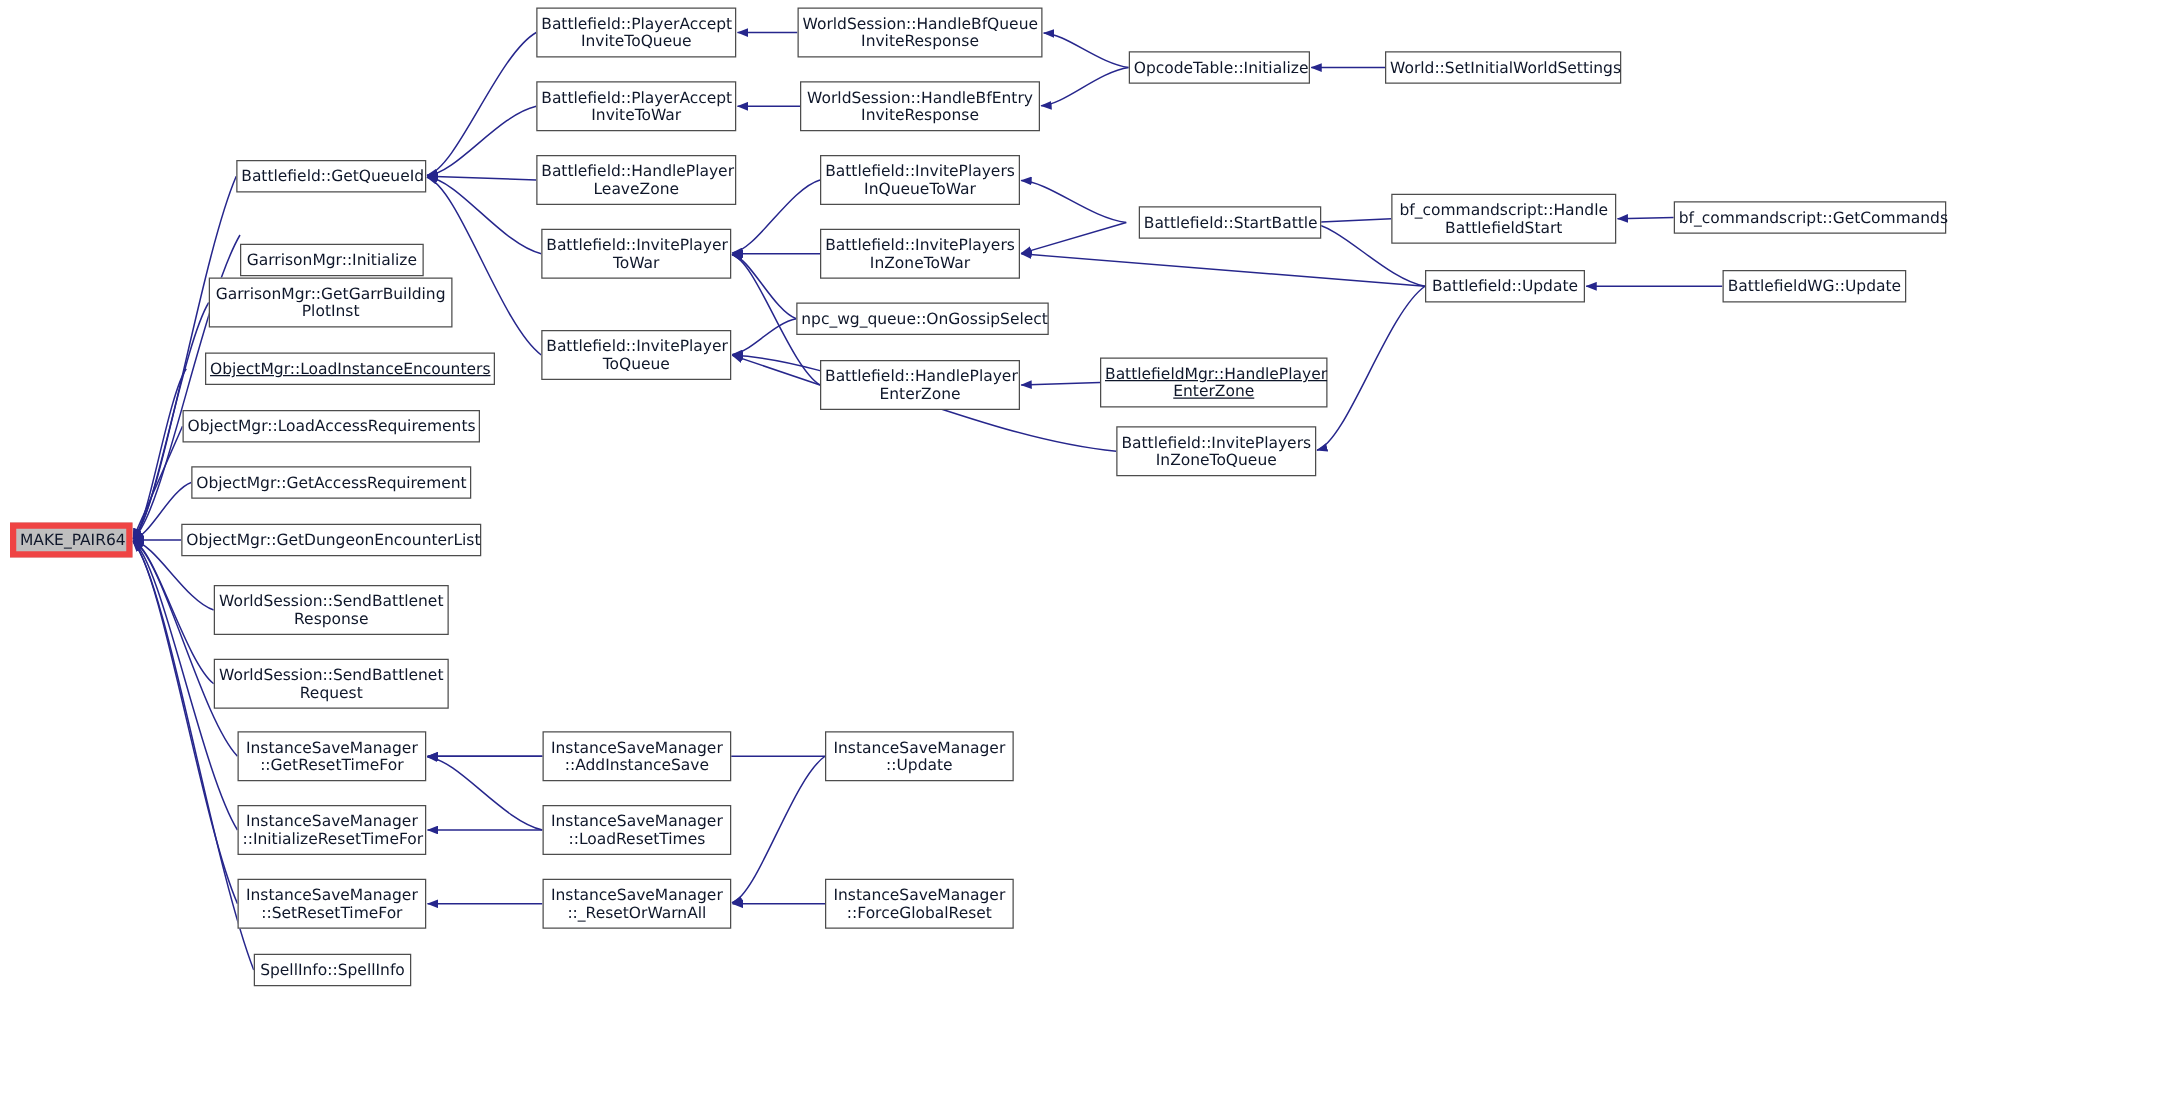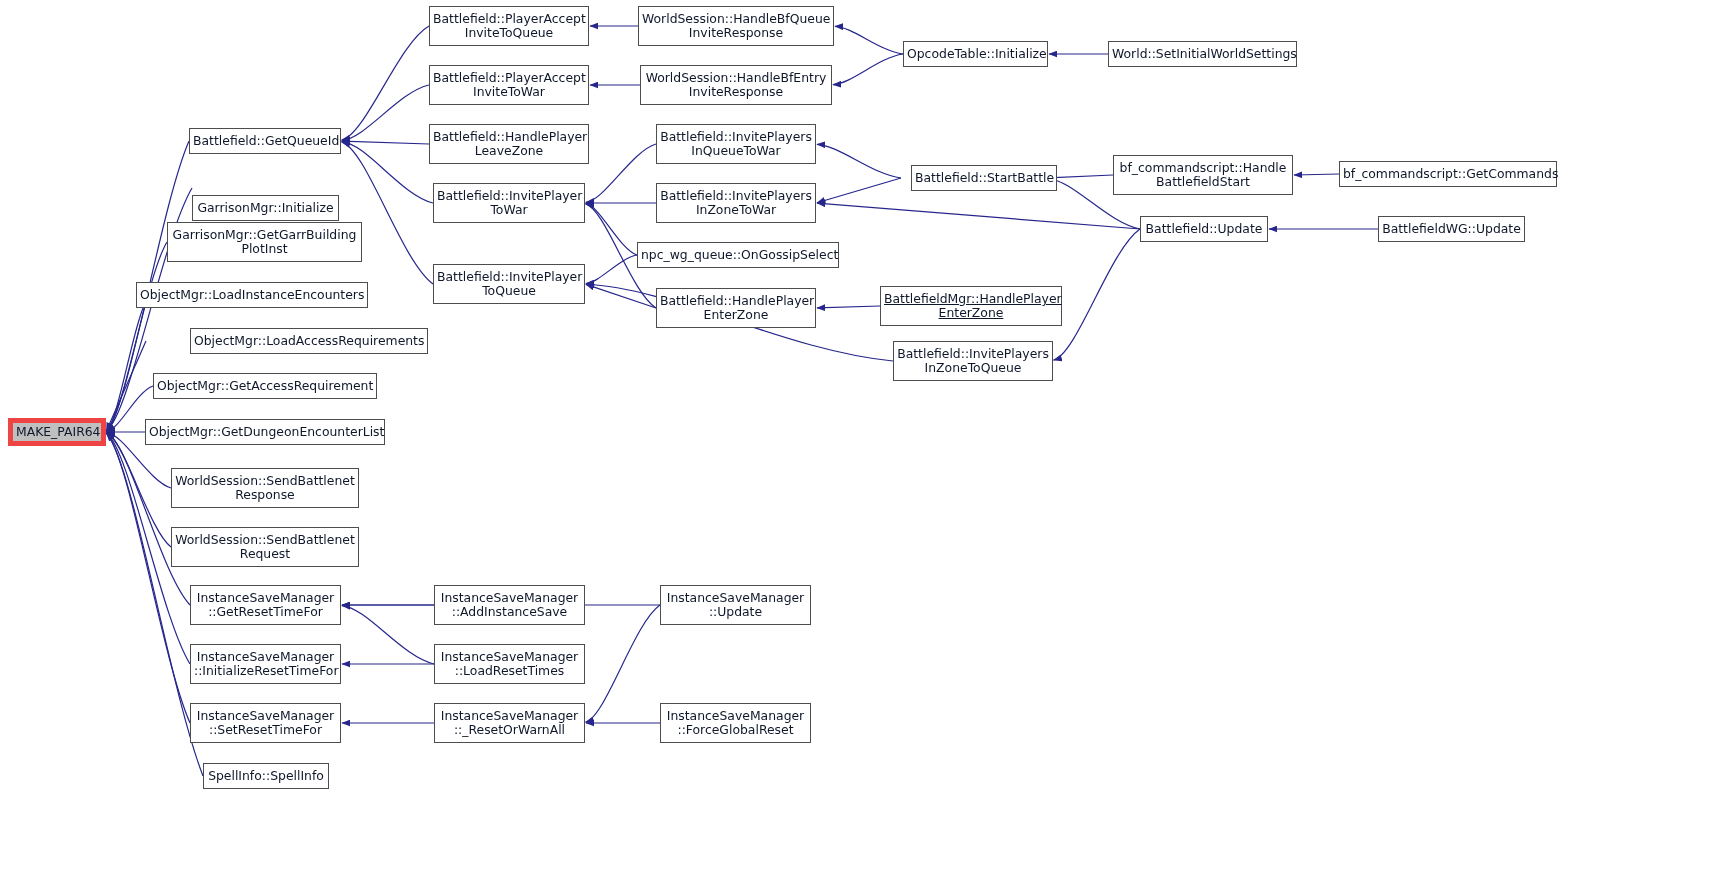--- a/index.html
+++ b/index.html
@@ -106,22 +106,22 @@
       <path d="M434,723 L342,723" fill="none" stroke="#26268c" stroke-width="1.2" marker-end="url(#ah)"></path>
       <path d="M660,605 C633.75,623.1290909090909 606,716.6548181818182 585.5364126240574,722.1560441381496" fill="none" stroke="#26268c" stroke-width="1.2" marker-end="url(#ah)"></path>
       <path d="M660,723 L586,723" fill="none" stroke="#26268c" stroke-width="1.2" marker-end="url(#ah)"></path>
     </svg>
   <div id="nodes-layer">
       <div class="node root" style="left: 8px; top: 418px; width: 98px; height: 28px;"><span class="lbl">MAKE_PAIR64</span></div>
       <div class="node" style="left: 189px; top: 128px; width: 152px; height: 26px;"><span class="lbl">Battlefield::GetQueueId</span></div>
       <div class="node" style="left: 192px; top: 175px; width: 147px; height: 26px; margin-top: 20px;"><span class="lbl">GarrisonMgr::Initialize</span></div>
       <div class="node" style="left: 167px; top: 222px; width: 195px; height: 40px;"><span class="lbl">GarrisonMgr::GetGarrBuilding
 PlotInst</span></div>
-      <div class="node" style="left: 136px; top: 282px; width: 232px; height: 26px;"><span class="lbl">ObjectMgr::LoadInstanceEncounters</span></div>
-      <div class="node" style="left: 146px; top: 328px; width: 238px; height: 26px; margin-left: 44px;"><span class="lbl">ObjectMgr::LoadAccessRequirements</span></div>
+      <div class="node" style="left: 164px; top: 282px; width: 232px; height: 26px; text-decoration: underline;"><span class="lbl">ObjectMgr::LoadInstanceEncounters</span></div>
+      <div class="node" style="left: 146px; top: 328px; width: 238px; height: 26px;"><span class="lbl">ObjectMgr::LoadAccessRequirements</span></div>
       <div class="node" style="left: 153px; top: 373px; width: 224px; height: 26px;"><span class="lbl">ObjectMgr::GetAccessRequirement</span></div>
       <div class="node" style="left: 145px; top: 419px; width: 240px; height: 26px;"><span class="lbl">ObjectMgr::GetDungeonEncounterList</span></div>
       <div class="node" style="left: 171px; top: 468px; width: 188px; height: 40px;"><span class="lbl">WorldSession::SendBattlenet
 Response</span></div>
       <div class="node" style="left: 171px; top: 527px; width: 188px; height: 40px;"><span class="lbl">WorldSession::SendBattlenet
 Request</span></div>
       <div class="node" style="left: 190px; top: 585px; width: 151px; height: 40px;"><span class="lbl">InstanceSaveManager
 ::GetResetTimeFor</span></div>
       <div class="node" style="left: 190px; top: 644px; width: 151px; height: 40px;"><span class="lbl">InstanceSaveManager
 ::InitializeResetTimeFor</span></div>

